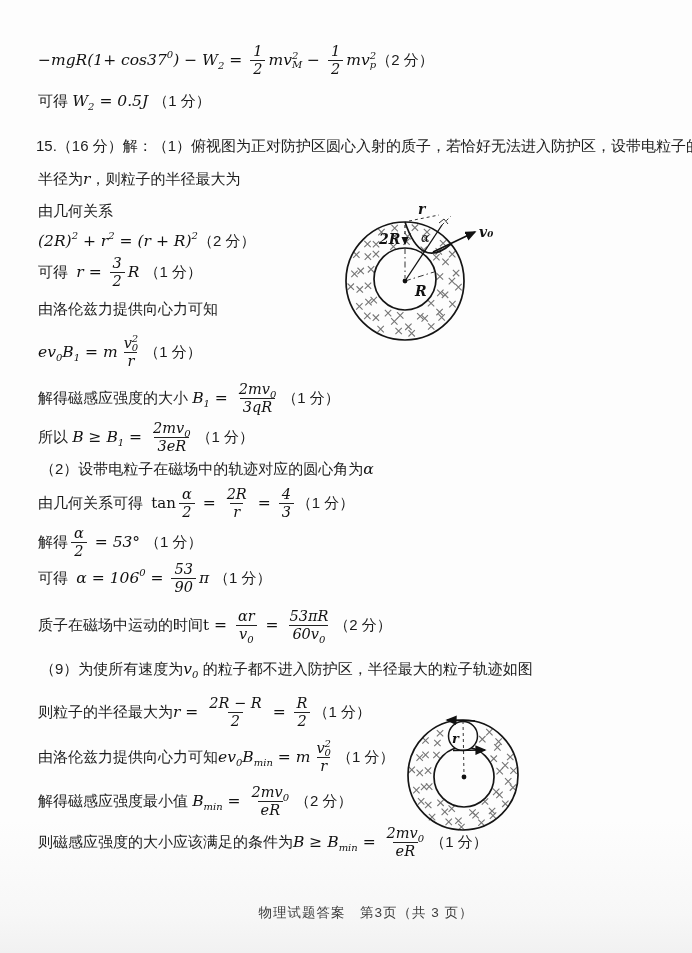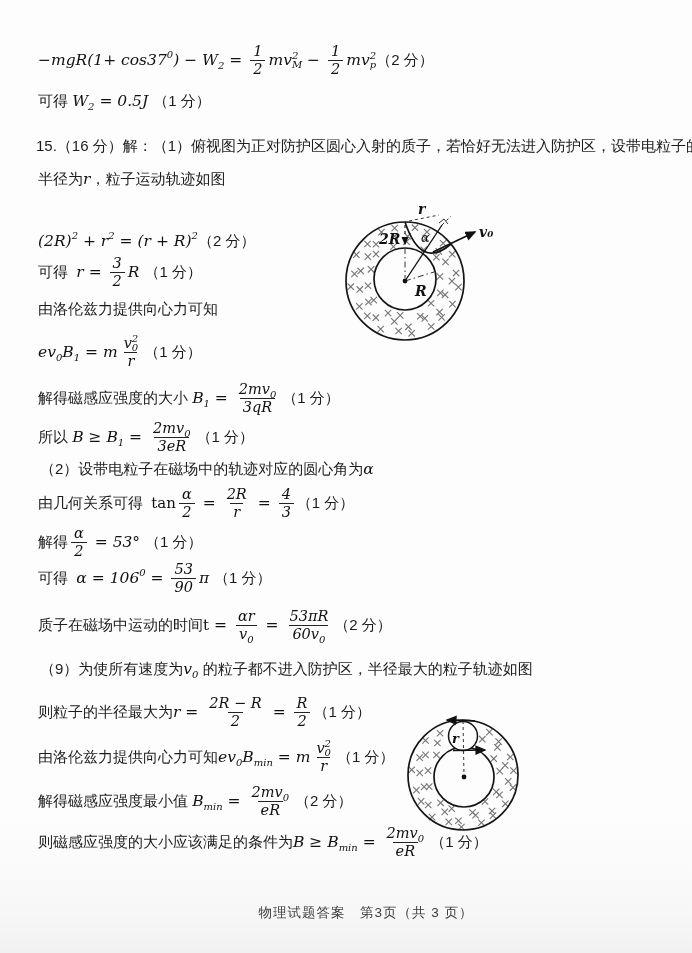--- a/index.html
+++ b/index.html
@@ -24,21 +24,22 @@
   .diag{position:absolute;}
 </style>
 </head>
 <body>
 
 <div class="page">
 
   <div class="line" style="left: 38px; top: 40px;"><span class="mi">−mgR(1+ cos37</span><span class="sup">0</span><span class="mi">) − W</span><span class="sub">2</span><span class="mi"> = </span><span class="frac"><span class="num"><span class="mi">1</span></span><span class="den"><span class="mi">2</span></span></span><span class="mi">mv</span><span class="ss"><span>2</span><span>M</span></span><span class="mi"> − </span><span class="frac"><span class="num"><span class="mi">1</span></span><span class="den"><span class="mi">2</span></span></span><span class="mi">mv</span><span class="ss"><span>2</span><span>p</span></span><span class="ct">（2 分）</span></div>
   <div class="line" style="left: 38px; top: 81px;"><span class="ct">可得 </span><span class="mi">W</span><span class="sub">2</span><span class="mi"> = 0.5J </span><span class="ct">（1 分）</span></div>
   <div class="line" style="left: 36px; top: 126px;"><span class="ct">15.（16 分）解：（1）俯视图为正对防护区圆心入射的质子，若恰好无法进入防护区，设带电粒子的轨迹</span></div>
-  <div class="line" style="left: 38px; top: 159px;"><span class="ct">半径为</span><span class="mi">r</span><span class="ct">，粒子运动轨迹如图</span></div>
+  <div class="line" style="left: 38px; top: 159px;"><span class="ct">半径为</span><span class="mi">r</span><span class="ct">，则粒子的半径最大为</span></div>
+  <div class="line" style="left: 38px; top: 191px;"><span class="ct">由几何关系</span></div>
   <div class="line" style="left: 38px; top: 221px; text-align: center;"><span class="mi">(2R)</span><span class="sup">2</span><span class="mi"> + r</span><span class="sup">2</span><span class="mi"> = (r + R)</span><span class="sup">2</span><span class="ct">（2 分）</span></div>
   <div class="line" style="left: 38px; top: 252px;"><span class="ct">可得  </span><span class="mi">r = </span><span class="frac"><span class="num"><span class="mi">3</span></span><span class="den"><span class="mi">2</span></span></span><span class="mi">R </span><span class="ct">（1 分）</span></div>
   <div class="line" style="left: 38px; top: 289px;"><span class="ct">由洛伦兹力提供向心力可知</span></div>
   <div class="line" style="left: 38px; top: 332px;"><span class="mi">ev</span><span class="sub">0</span><span class="mi">B</span><span class="sub">1</span><span class="mi"> = m</span><span class="frac"><span class="num"><span class="mi">v</span><span class="ss"><span>2</span><span>0</span></span></span><span class="den"><span class="mi">r</span></span></span><span class="ct">（1 分）</span></div>
   <div class="line" style="left: 38px; top: 378px;"><span class="ct">解得磁感应强度的大小 </span><span class="mi">B</span><span class="sub">1</span><span class="mi"> = </span><span class="frac"><span class="num"><span class="mi">2mv</span><span class="sub">0</span></span><span class="den"><span class="mi">3qR</span></span></span><span class="ct">（1 分）</span></div>
   <div class="line" style="left: 38px; top: 417px;"><span class="ct">所以 </span><span class="mi">B ≥ B</span><span class="sub">1</span><span class="mi"> = </span><span class="frac"><span class="num"><span class="mi">2mv</span><span class="sub">0</span></span><span class="den"><span class="mi">3eR</span></span></span><span class="ct">（1 分）</span></div>
   <div class="line" style="left: 40px; top: 449px;"><span class="ct">（2）设带电粒子在磁场中的轨迹对应的圆心角为</span><span class="mi">α</span></div>
   <div class="line" style="left: 38px; top: 483px;"><span class="ct">由几何关系可得  </span><span class="mr">tan</span><span class="frac"><span class="num"><span class="mi">α</span></span><span class="den"><span class="mi">2</span></span></span><span class="mi"> = </span><span class="frac"><span class="num"><span class="mi">2R</span></span><span class="den"><span class="mi">r</span></span></span><span class="mi"> = </span><span class="frac"><span class="num"><span class="mi">4</span></span><span class="den"><span class="mi">3</span></span></span><span class="ct">（1 分）</span></div>
   <div class="line" style="left: 38px; top: 522px;"><span class="ct">解得</span><span class="frac"><span class="num"><span class="mi">α</span></span><span class="den"><span class="mi">2</span></span></span><span class="mi"> = 53° </span><span class="ct">（1 分）</span></div>
   <div class="line" style="left: 38px; top: 558px;"><span class="ct">可得  </span><span class="mi">α</span><span class="mi"> = 106</span><span class="sup">0</span><span class="mi"> = </span><span class="frac"><span class="num"><span class="mi">53</span></span><span class="den"><span class="mi">90</span></span></span><span class="mi">π </span><span class="ct">（1 分）</span></div>

